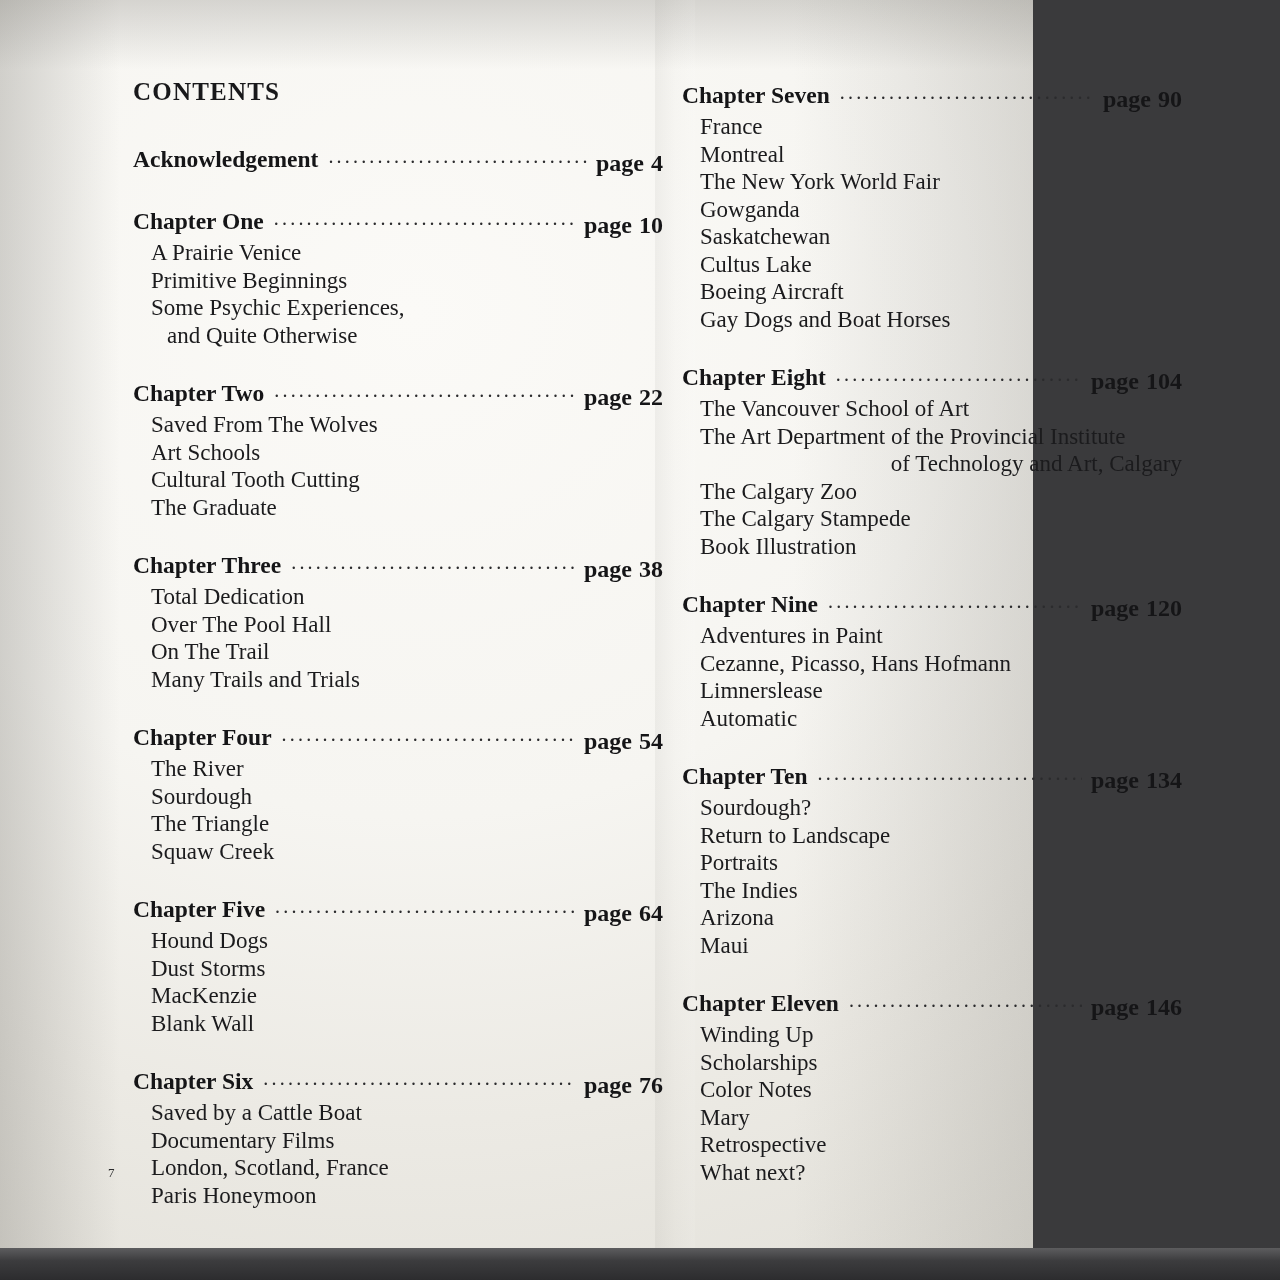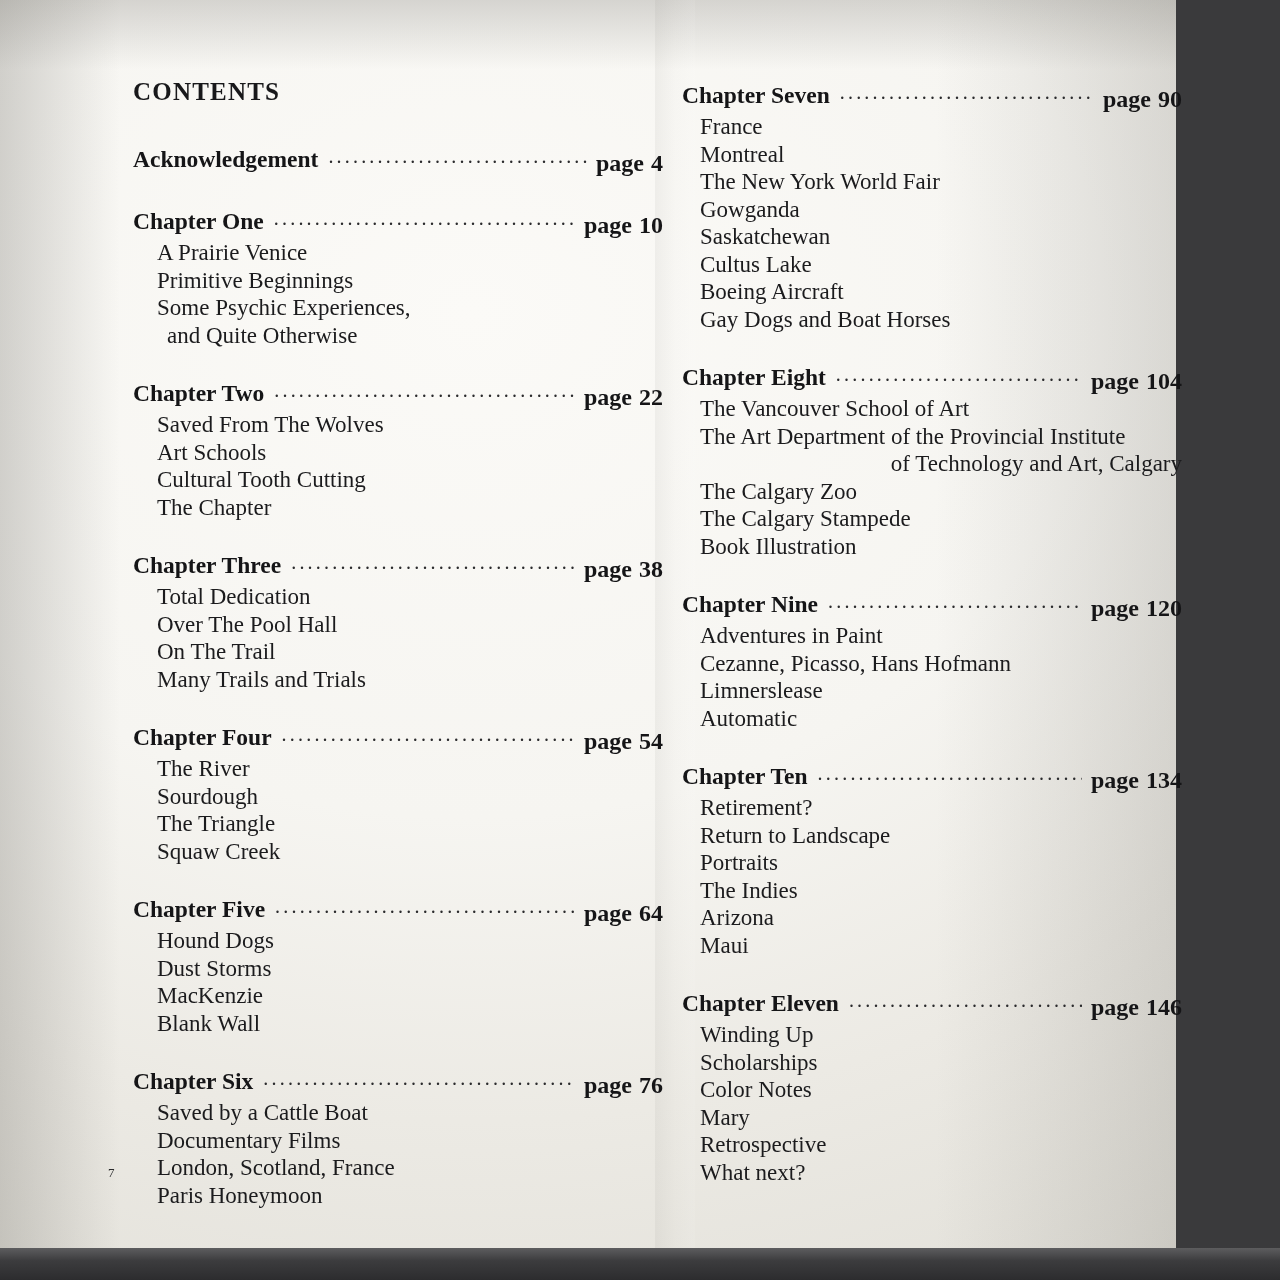--- a/index.html
+++ b/index.html
@@ -18,24 +18,25 @@
   .photo {
     position: relative;
     width: 1280px;
     height: 1280px;
     background: #3a3a3c;
   }
   .page {
     position: absolute;
     left: 0;
     top: 0;
-    width: 1176px;
+    width: 1025px;
     height: 1248px;
     background:
       radial-gradient(120% 90% at 40% 25%, #fbfaf7 0%, #f6f5f1 45%, #eceae4 72%, #e2e0d9 100%);
+    padding-left: 8px;
   }
   
   .shade-left {
     position: absolute;
     left: 0; top: 0;
     width: 120px; height: 100%;
     background: linear-gradient(to right, rgba(120,118,112,0.30), rgba(120,118,112,0.0));
     pointer-events: none;
   }
   .shade-right {
@@ -114,21 +115,21 @@
     font-size: 24px;
     color: #151517;
     margin-top: 8px;
   }
   .page-no .num { margin-left: 7px; }
 
   .sub {
     font-size: 23px;
     line-height: 27.5px;
     color: #1b1b1d;
-    margin-left: 24px;
+    margin-left: 18px;
     font-weight: 400;
   }
   .sub.indent { margin-left: 34px; }
 
   
   .col-right .chapter-line { font-size: 23.5px; }
   .col-right .sub { margin-left: 18px; }
   .col-right .sub.indent { margin-left: 26px; text-align: right; }
 
   .folio {
@@ -173,21 +174,21 @@
           </div>
           <div class="block">
             <div class="chapter-line">
               <span class="chapter-name">Chapter Two</span>
               <span class="leader">..............................................................</span>
               <span class="page-no"><span class="word">page</span><span class="num">22</span></span>
             </div>
             <div class="sub">Saved From The Wolves</div>
             <div class="sub">Art Schools</div>
             <div class="sub">Cultural Tooth Cutting</div>
-            <div class="sub">The Chapter</div>
+            <div class="sub">The Graduate</div>
           </div>
           <div class="block">
             <div class="chapter-line">
               <span class="chapter-name">Chapter Three</span>
               <span class="leader">..............................................................</span>
               <span class="page-no"><span class="word">page</span><span class="num">38</span></span>
             </div>
             <div class="sub">Total Dedication</div>
             <div class="sub">Over The Pool Hall</div>
             <div class="sub">On The Trail</div>
@@ -269,21 +270,21 @@
             <div class="sub">Cezanne, Picasso, Hans Hofmann</div>
             <div class="sub">Limnerslease</div>
             <div class="sub">Automatic</div>
           </div>
           <div class="block">
             <div class="chapter-line">
               <span class="chapter-name">Chapter Ten</span>
               <span class="leader">..............................................................</span>
               <span class="page-no"><span class="word">page</span><span class="num">134</span></span>
             </div>
-            <div class="sub">Retirement?</div>
+            <div class="sub">Sourdough?</div>
             <div class="sub">Return to Landscape</div>
             <div class="sub">Portraits</div>
             <div class="sub">The Indies</div>
             <div class="sub">Arizona</div>
             <div class="sub">Maui</div>
           </div>
           <div class="block">
             <div class="chapter-line">
               <span class="chapter-name">Chapter Eleven</span>
               <span class="leader">..............................................................</span>

